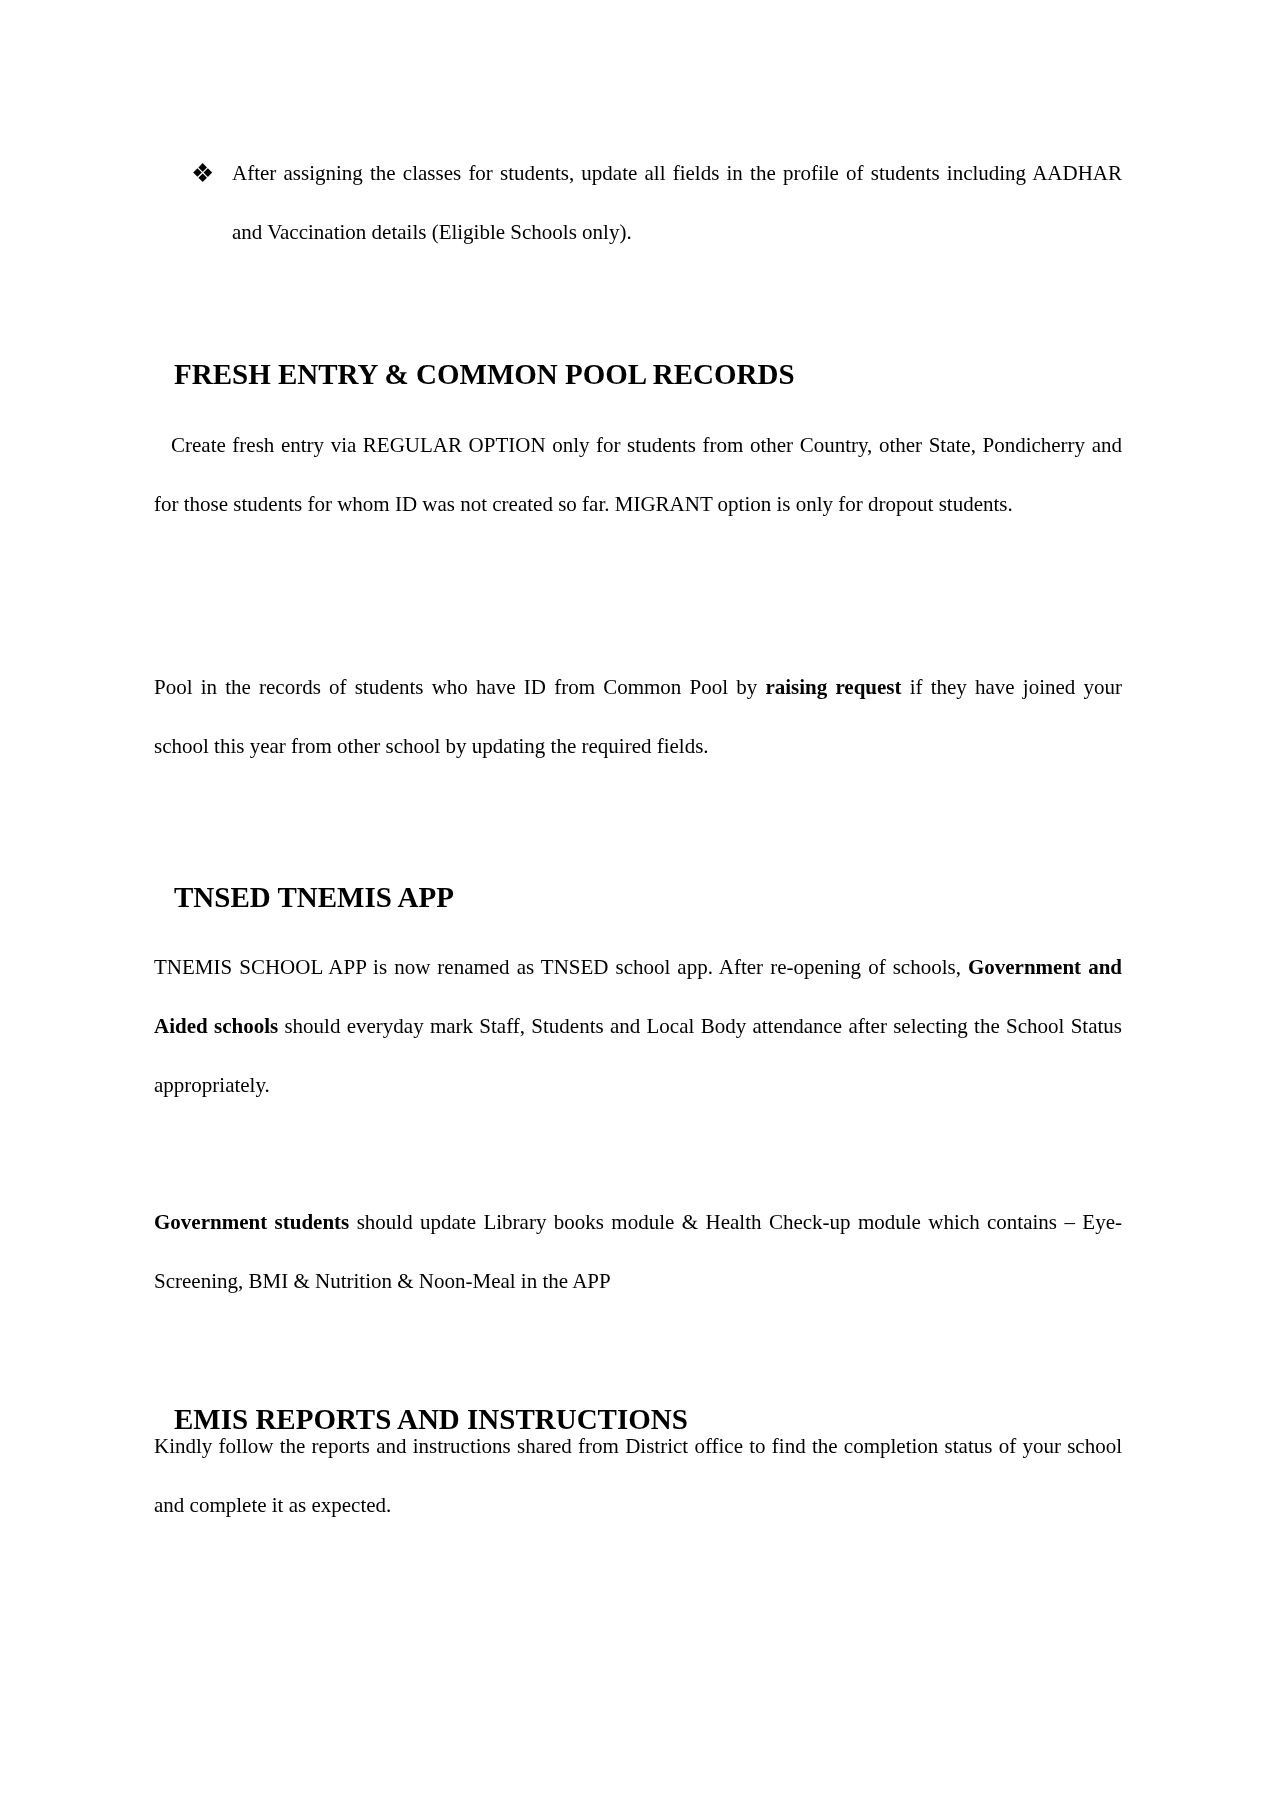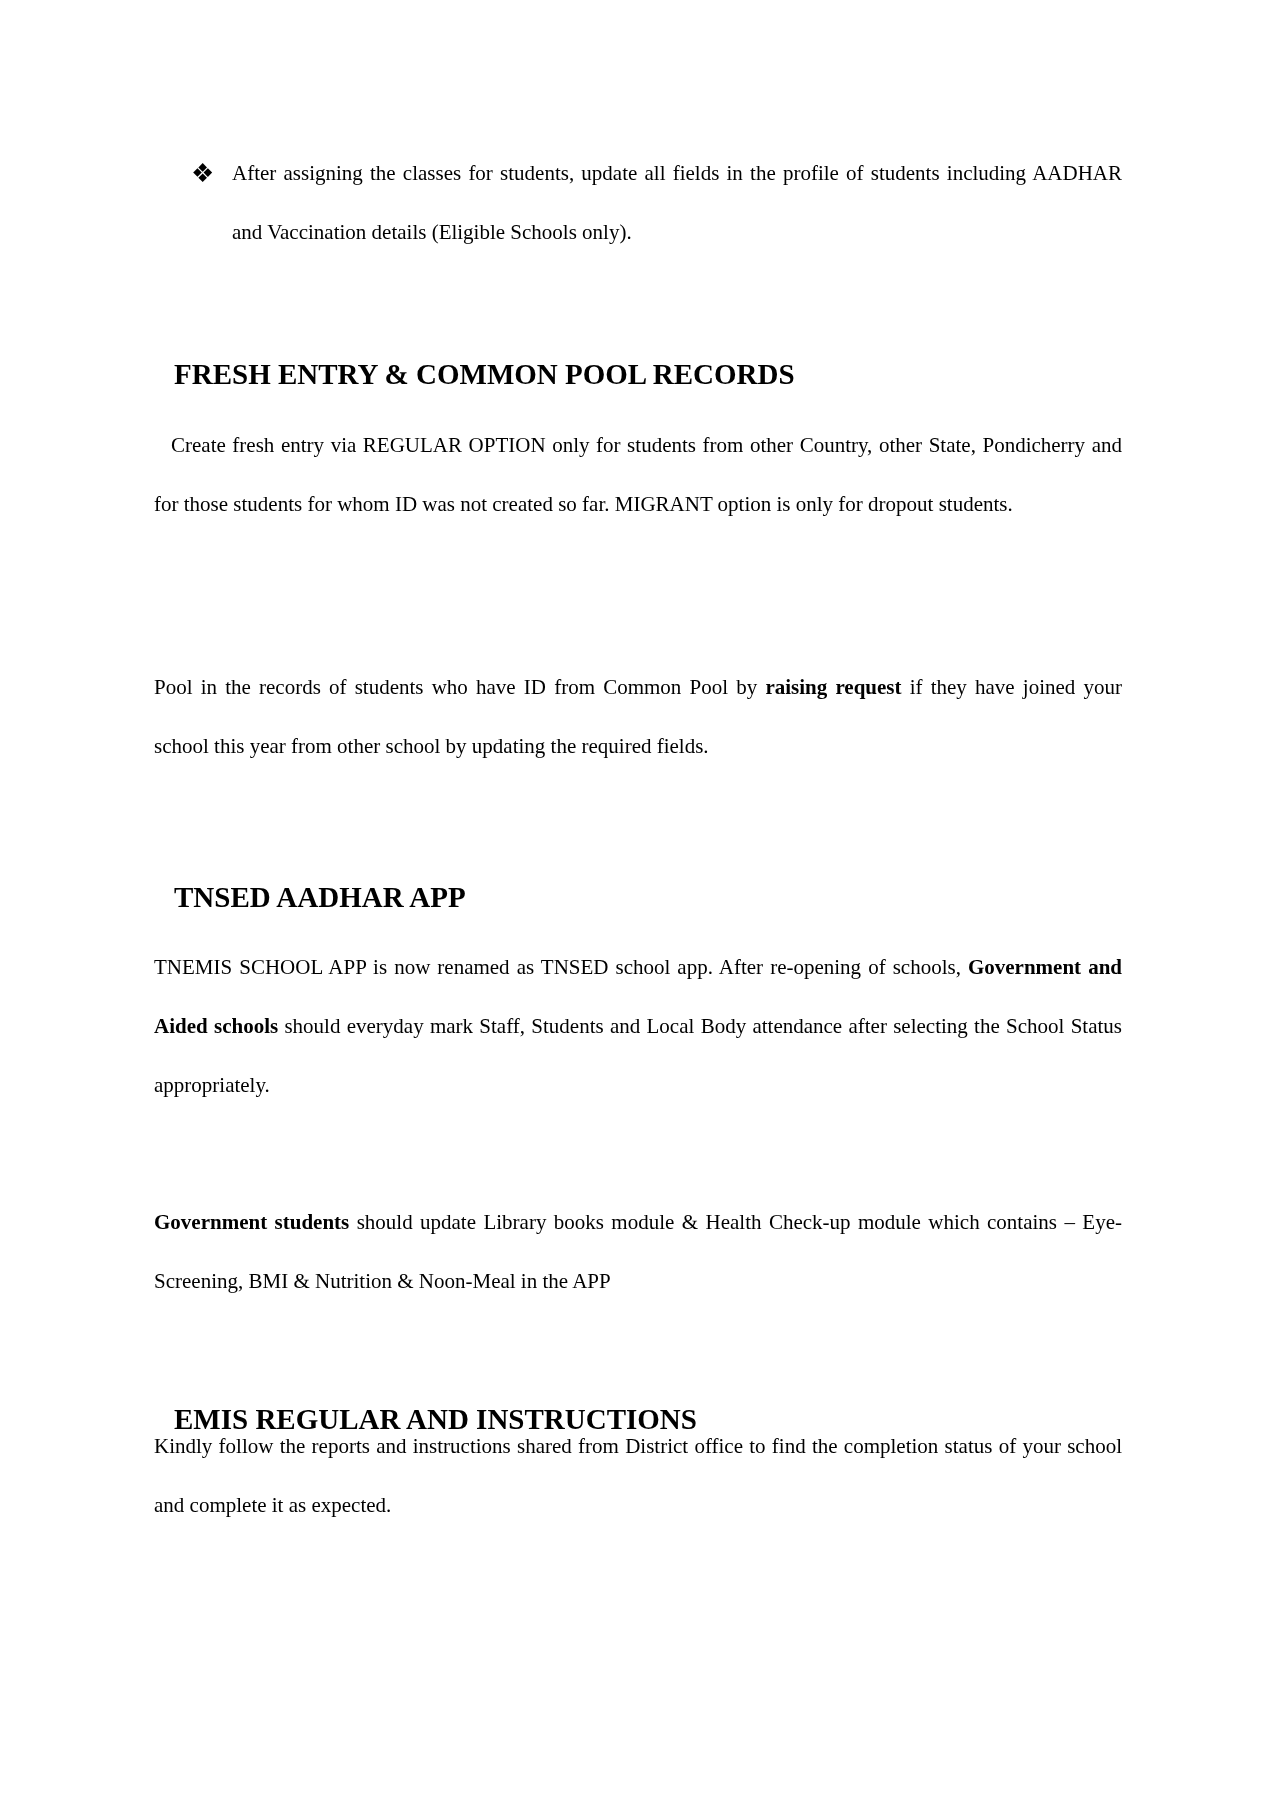--- a/index.html
+++ b/index.html
@@ -70,23 +70,23 @@
     <span class="bullet-glyph">❖</span>
     <p class="text bullet-text">After assigning the classes for students, update all fields in the profile of students including AADHAR and Vaccination details (Eligible Schools only).</p>
   </div>
 
   <h2 class="heading" style="top:350px;">FRESH ENTRY &amp; COMMON POOL RECORDS</h2>
 
   <p class="text para indent" style="top:416px;">Create fresh entry via REGULAR OPTION only for students from other Country, other State, Pondicherry and for those students for whom ID was not created so far. MIGRANT option is only for dropout students.</p>
 
   <p class="text para" style="top:658px;"><span>Pool in the records of students who have ID from Common Pool by </span><b>raising request</b><span> if they have joined your school this year from other school by updating the required fields.</span></p>
 
-  <h2 class="heading" style="top:873px;">TNSED AADHAR APP</h2>
+  <h2 class="heading" style="top:873px;">TNSED TNEMIS APP</h2>
 
   <p class="text para" style="top:938px;"><span>TNEMIS SCHOOL APP is now renamed as TNSED school app. After re-opening of schools, </span><b>Government and Aided schools</b><span> should everyday mark Staff, Students and Local Body attendance after selecting the School Status appropriately.</span></p>
 
   <p class="text para" style="top:1193px;"><b>Government students</b><span> should update Library books module &amp; Health Check-up module which contains – Eye-Screening, BMI &amp; Nutrition &amp; Noon-Meal in the APP</span></p>
 
-  <h2 class="heading" style="top:1395px;">EMIS REGULAR AND INSTRUCTIONS</h2>
+  <h2 class="heading" style="top:1395px;">EMIS REPORTS AND INSTRUCTIONS</h2>
 
   <p class="text para" style="top:1417px;">Kindly follow the reports and instructions shared from District office to find the completion status of your school and complete it as expected.</p>
 
 </div>
 
 </body></html>

